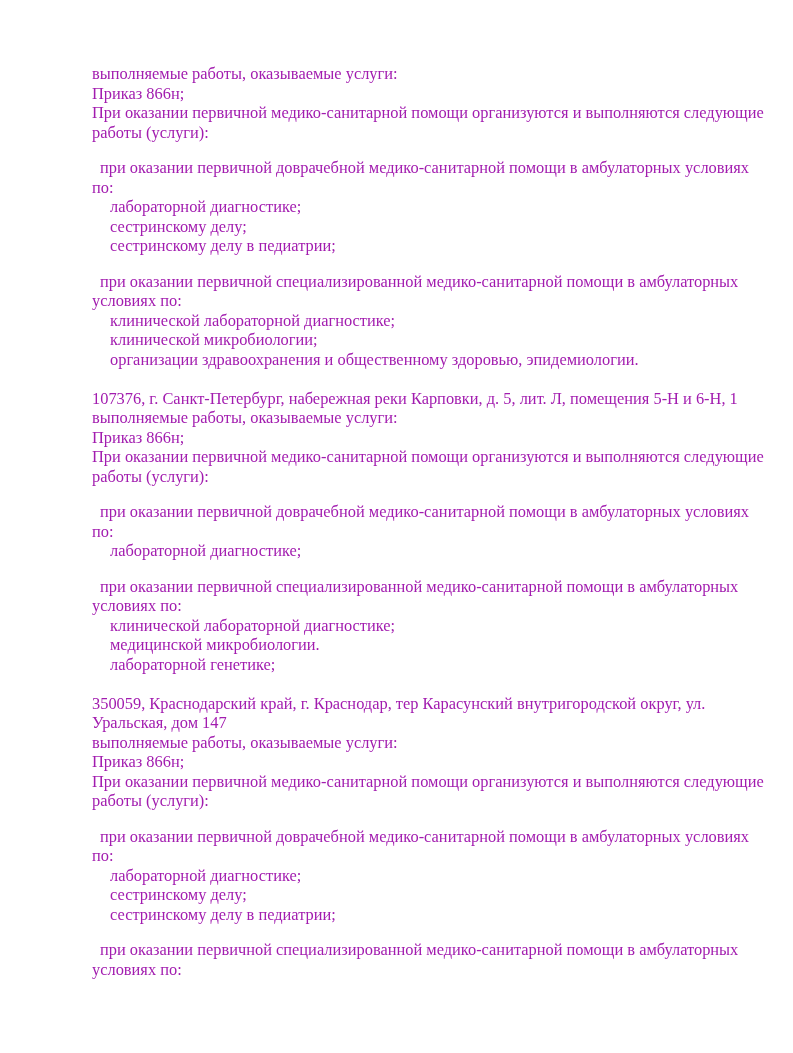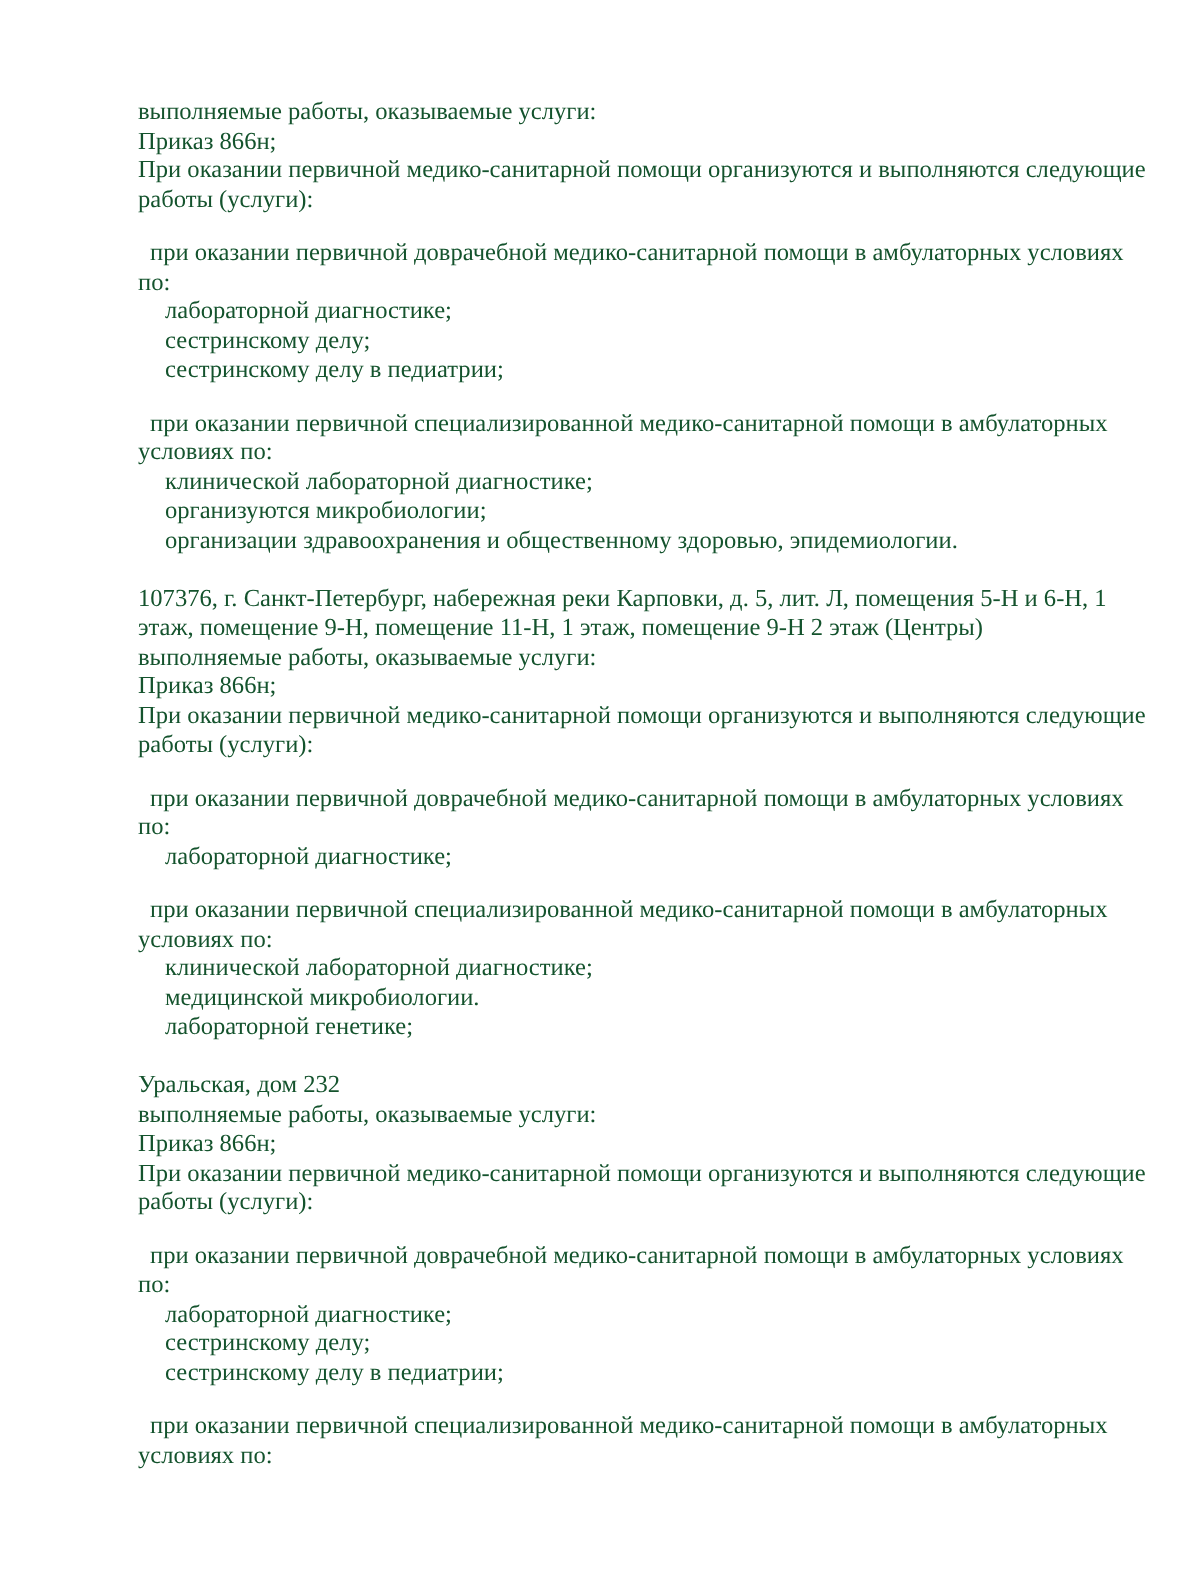--- a/index.html
+++ b/index.html
@@ -13,21 +13,21 @@
   }
   .page {
     position: relative;
     width: 793px;
     height: 1053px;
     background: #ffffff;
     overflow: hidden;
     font-family: "Liberation Serif", "DejaVu Serif", serif;
     font-size: 16.4px;
     line-height: 19.5px;
-    color: #14532d;
+    color: #a21caf;
     -webkit-font-smoothing: antialiased;
   }
   .doc {
     position: absolute;
     left: 92px;
     top: 64px;
     width: 665px;
   }
   .section {
     margin: 0 0 19.5px 0;
@@ -53,41 +53,41 @@
         <div class="line indent-0">При оказании первичной медико-санитарной помощи организуются и выполняются следующие</div>
         <div class="line indent-0">работы (услуги):</div>
         <div class="line indent-1">при оказании первичной доврачебной медико-санитарной помощи в амбулаторных условиях</div>
         <div class="line indent-0">по:</div>
         <div class="line indent-2">лабораторной диагностике;</div>
         <div class="line indent-2">сестринскому делу;</div>
         <div class="line indent-2">сестринскому делу в педиатрии;</div>
         <div class="line indent-1">при оказании первичной специализированной медико-санитарной помощи в амбулаторных</div>
         <div class="line indent-0">условиях по:</div>
         <div class="line indent-2">клинической лабораторной диагностике;</div>
-        <div class="line indent-2">организуются микробиологии;</div>
+        <div class="line indent-2">клинической микробиологии;</div>
         <div class="line indent-2">организации здравоохранения и общественному здоровью, эпидемиологии.</div>
       </div>
       <div class="section">
         <div class="line indent-0">107376, г. Санкт-Петербург, набережная реки Карповки, д. 5, лит. Л, помещения 5-Н и 6-Н, 1</div>
-        <div class="line indent-0">этаж, помещение 9-Н, помещение 11-Н, 1 этаж, помещение 9-Н 2 этаж (Центры)</div>
         <div class="line indent-0">выполняемые работы, оказываемые услуги:</div>
         <div class="line indent-0">Приказ 866н;</div>
         <div class="line indent-0">При оказании первичной медико-санитарной помощи организуются и выполняются следующие</div>
         <div class="line indent-0">работы (услуги):</div>
         <div class="line indent-1">при оказании первичной доврачебной медико-санитарной помощи в амбулаторных условиях</div>
         <div class="line indent-0">по:</div>
         <div class="line indent-2">лабораторной диагностике;</div>
         <div class="line indent-1">при оказании первичной специализированной медико-санитарной помощи в амбулаторных</div>
         <div class="line indent-0">условиях по:</div>
         <div class="line indent-2">клинической лабораторной диагностике;</div>
         <div class="line indent-2">медицинской микробиологии.</div>
         <div class="line indent-2">лабораторной генетике;</div>
       </div>
       <div class="section">
-        <div class="line indent-0">Уральская, дом 232</div>
+        <div class="line indent-0">350059, Краснодарский край, г. Краснодар, тер Карасунский внутригородской округ, ул.</div>
+        <div class="line indent-0">Уральская, дом 147</div>
         <div class="line indent-0">выполняемые работы, оказываемые услуги:</div>
         <div class="line indent-0">Приказ 866н;</div>
         <div class="line indent-0">При оказании первичной медико-санитарной помощи организуются и выполняются следующие</div>
         <div class="line indent-0">работы (услуги):</div>
         <div class="line indent-1">при оказании первичной доврачебной медико-санитарной помощи в амбулаторных условиях</div>
         <div class="line indent-0">по:</div>
         <div class="line indent-2">лабораторной диагностике;</div>
         <div class="line indent-2">сестринскому делу;</div>
         <div class="line indent-2">сестринскому делу в педиатрии;</div>
         <div class="line indent-1">при оказании первичной специализированной медико-санитарной помощи в амбулаторных</div>

